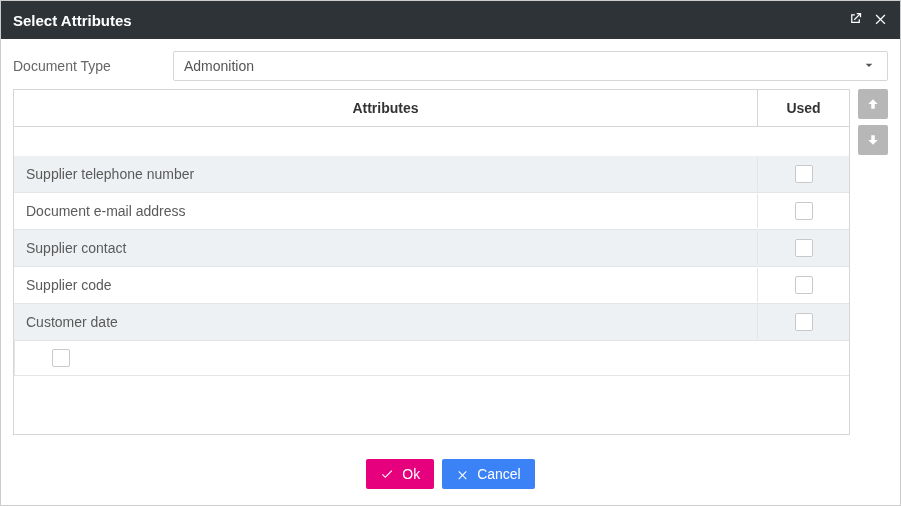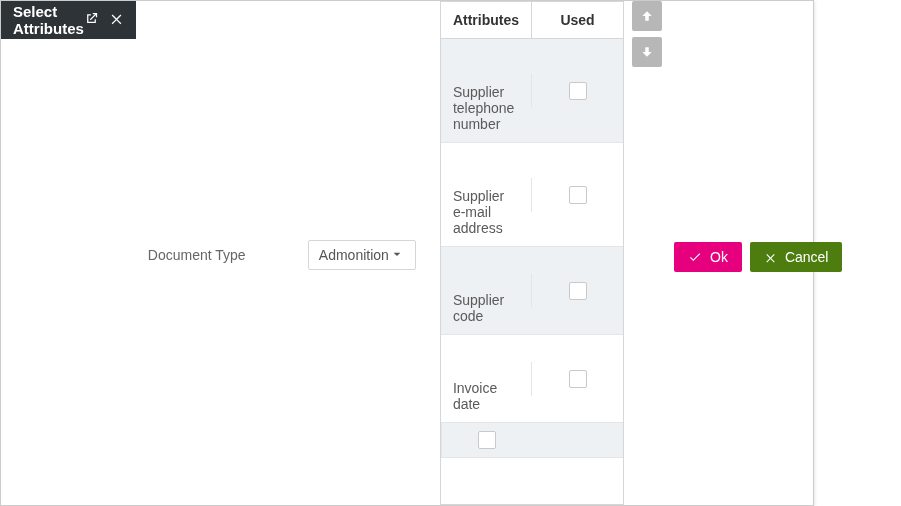--- a/index.html
+++ b/index.html
@@ -1,47 +1,47 @@
 <!DOCTYPE html>
 <html><head>
 <meta charset="utf-8">
 <style>
   * { box-sizing: border-box; }
   html, body { margin:0; padding:0; font-family: -apple-system, "Segoe UI", Arial, sans-serif; font-size:14px; color:#333; background:#fff; }
-  .window { width:814px; height:506px; border:1px solid #ccc; position:relative; display:flex; flex-direction:row; box-shadow:0 1px 4px rgba(0,0,0,0.15);justify-content:space-between; }
+  .window { width:901px; height:506px; border:1px solid #ccc; position:relative; display:flex; flex-direction:column; box-shadow:0 1px 4px rgba(0,0,0,0.15);justify-content:space-between; }
   .titlebar { background:#2e3338; color:#fff; height:38px; display:flex; align-items:center; padding:0 12px; justify-content:space-between; }
   .titlebar-title { font-size:15px; font-weight:600; }
   .titlebar-actions { display:flex; gap:10px; }
   .titlebar-actions svg { cursor:pointer; }
   .form-row { display:flex; align-items:center; padding:12px 12px 8px 12px; }
   .form-label { color:#666; font-size:14px; width:160px; }
   .select { flex:1; height:30px; border:1px solid #d6d6d6; border-radius:2px; display:flex; align-items:center; padding:0 10px; justify-content:space-between; cursor:pointer; position:relative; }
   .select-text { color:#555; }
   .select-caret { color:#555; }
   .body-row { flex:1; display:flex; gap:8px; padding:0 12px 0 12px; min-height:0; }
-  .table-wrap { flex:1; border:1px solid #d6d6d6; display:flex; flex-direction:column; min-height:0; }
+  .table-wrap { flex:1; border:1px solid #d6d6d6; display:flex; flex-direction:column; min-height:0;gap:29px; }
   .thead { display:flex; background:#fff; border-bottom:1px solid #d6d6d6; }
   .th { padding:10px 12px; font-weight:600; color:#333; text-align:center; }
   .th-attr { flex:1; }
   .th-used { width:92px; border-left:1px solid #d6d6d6; }
   .tbody { flex:1; overflow:hidden; position:relative; }
   .rows { position:absolute; inset:0; overflow-y:auto; }
   .row { display:flex; align-items:center; border-bottom:1px solid #e5e5e5; }
   .row:nth-child(odd){ background:#eef1f3; }
   .row:nth-child(even){ background:#fff; }
-  .cell-attr { flex:1; padding:10px 12px; color:#5a5a5a;margin-top:35px; }
+  .cell-attr { flex:1; padding:10px 12px; color:#5a5a5a; }
   .cell-used { width:92px; border-left:1px solid #e5e5e5; display:flex; align-items:center; justify-content:center; padding:8px 0; }
   .checkbox { width:18px; height:18px; border:1px solid #c9c9c9; border-radius:2px; background:#fff; display:flex; align-items:center; justify-content:center; cursor:pointer; }
   .side-buttons { display:flex; flex-direction:column; gap:6px; padding-top:0; }
   .side-btn { width:30px; height:30px; background:#b7b7b7; display:flex; align-items:center; justify-content:center; cursor:pointer; border-radius:2px; }
   .side-btn svg { fill:#fff; }
   .footer { display:flex; gap:8px; justify-content:center; align-items:center; padding:24px 0 16px 0; }
   .btn { height:30px; display:flex; align-items:center; gap:8px; padding:0 14px; color:#fff; font-size:14px; cursor:pointer; border-radius:2px; }
   .btn-ok { background:#e6007e; }
-  .btn-cancel { background:#4d7c0f; }
+  .btn-cancel { background:#3b82f6; }
   .btn svg { fill:#fff; }
   
   .rows::-webkit-scrollbar { width:8px; }
   .rows::-webkit-scrollbar-thumb { background:#cfcfcf; border-radius:4px; }
   .rows::-webkit-scrollbar-track { background:transparent; }
 </style>
 </head>
 <body>
 
 <div class="window">
@@ -81,33 +81,39 @@
       </div>
       <div class="tbody">
         <div class="rows" id="rows">
             <div class="row">
               <div class="cell-attr">Supplier telephone number</div>
               <div class="cell-used">
                 <div class="checkbox"></div>
               </div>
             </div>
             <div class="row">
-              <div class="cell-attr">Supplier e-mail address</div>
+              <div class="cell-attr">Document e-mail address</div>
+              <div class="cell-used">
+                <div class="checkbox"></div>
+              </div>
+            </div>
+            <div class="row">
+              <div class="cell-attr">Supplier contact</div>
               <div class="cell-used">
                 <div class="checkbox"></div>
               </div>
             </div>
             <div class="row">
               <div class="cell-attr">Supplier code</div>
               <div class="cell-used">
                 <div class="checkbox"></div>
               </div>
             </div>
             <div class="row">
-              <div class="cell-attr">Invoice date</div>
+              <div class="cell-attr">Customer date</div>
               <div class="cell-used">
                 <div class="checkbox"></div>
               </div>
             </div>
             <div class="row">
               <div class="cell-used">
                 <div class="checkbox"></div>
               </div>
             </div>
           </div>

